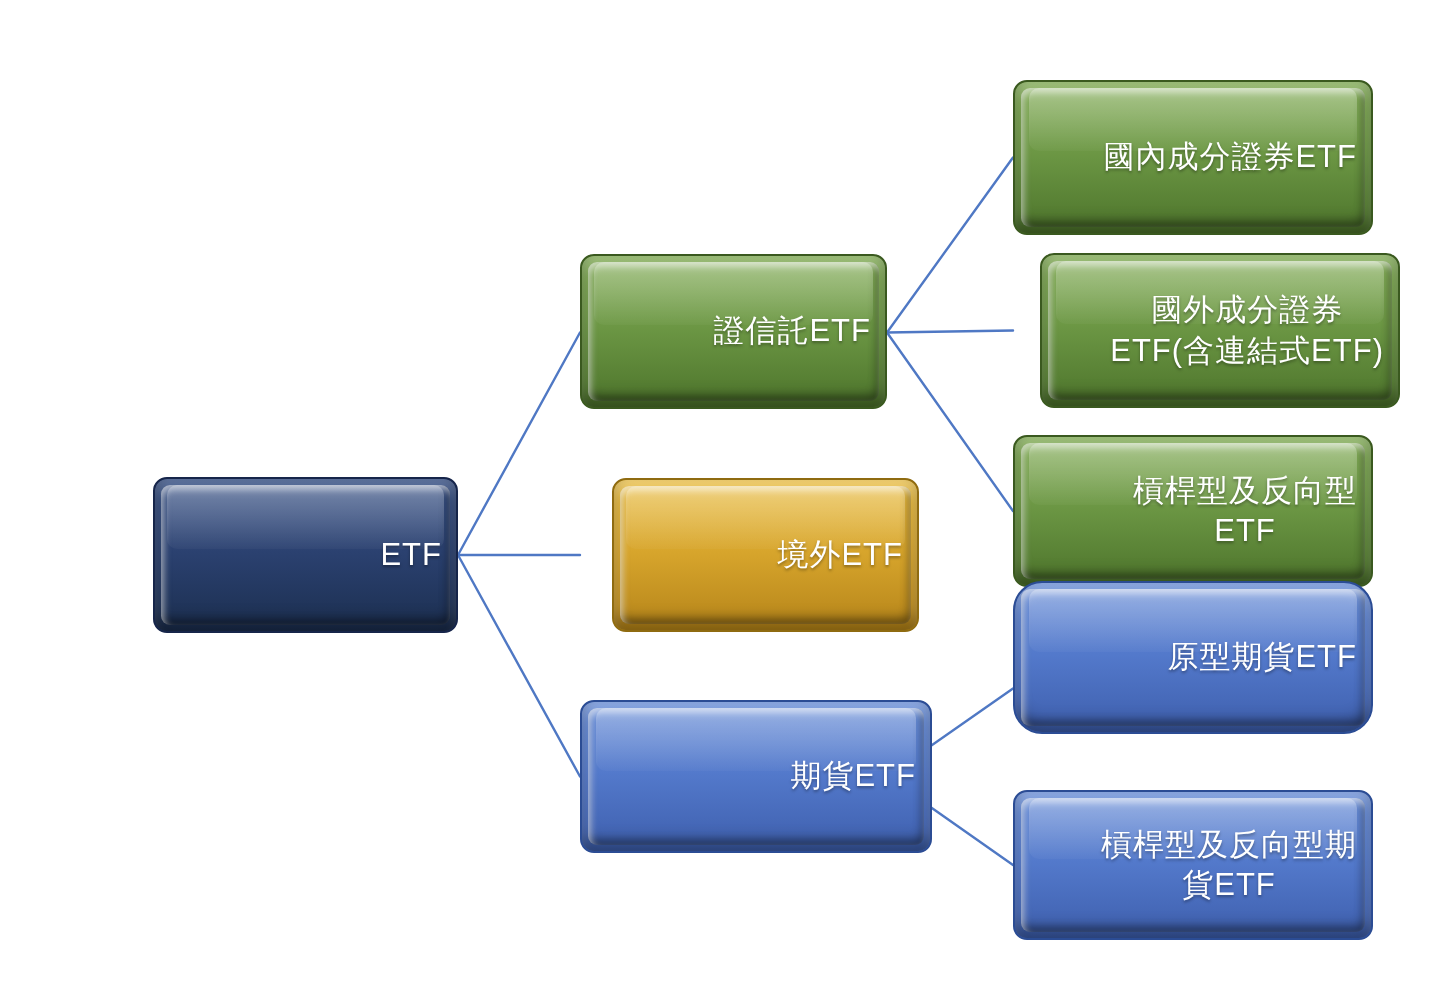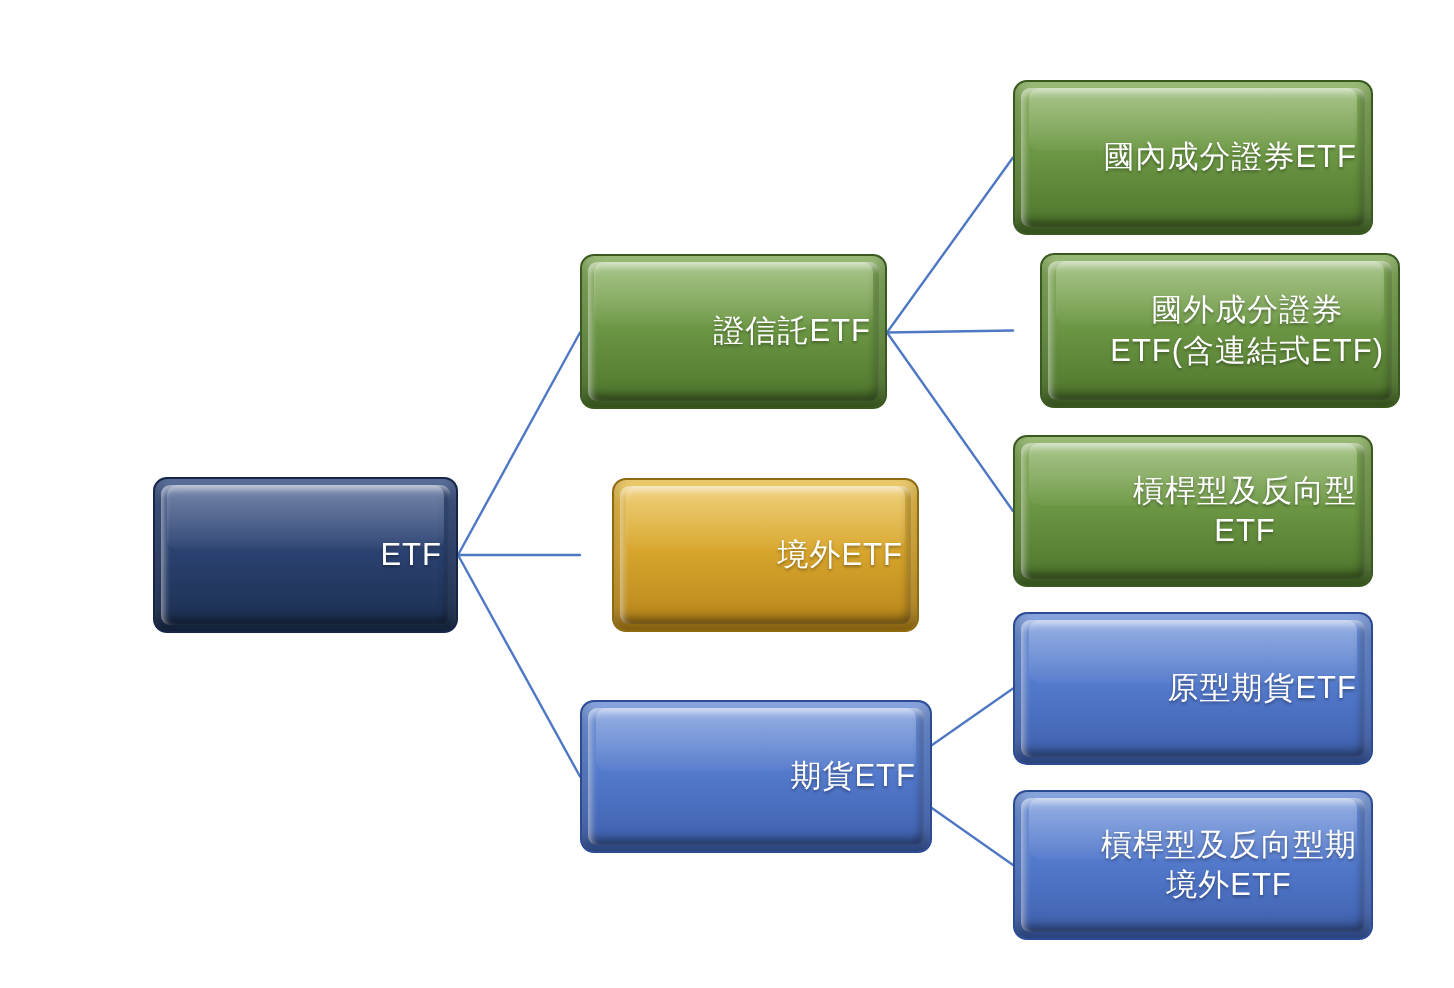--- a/index.html
+++ b/index.html
@@ -127,22 +127,22 @@
   <div class="node green" style="left:1040px; top:253px; width:360px; height:155px;">
     <span class="label">國外成分證券
 ETF(含連結式ETF)</span>
   </div>
 
   <div class="node green" style="left:1013px; top:435px; width:360px; height:152px;padding-left:12px;">
     <span class="label">槓桿型及反向型
 ETF</span>
   </div>
 
-  <div class="node blue" style="left:1013px; top:612px; width:360px; height:153px;">
+  <div class="node blue" style="left:1013px; top:581px; width:360px; height:153px;border-radius:29px;">
     <span class="label">原型期貨ETF</span>
   </div>
 
   <div class="node blue" style="left:1013px; top:790px; width:360px; height:150px;">
     <span class="label">槓桿型及反向型期
-境外ETF</span>
+貨ETF</span>
   </div>
 
 </div>
 
 </body></html>

